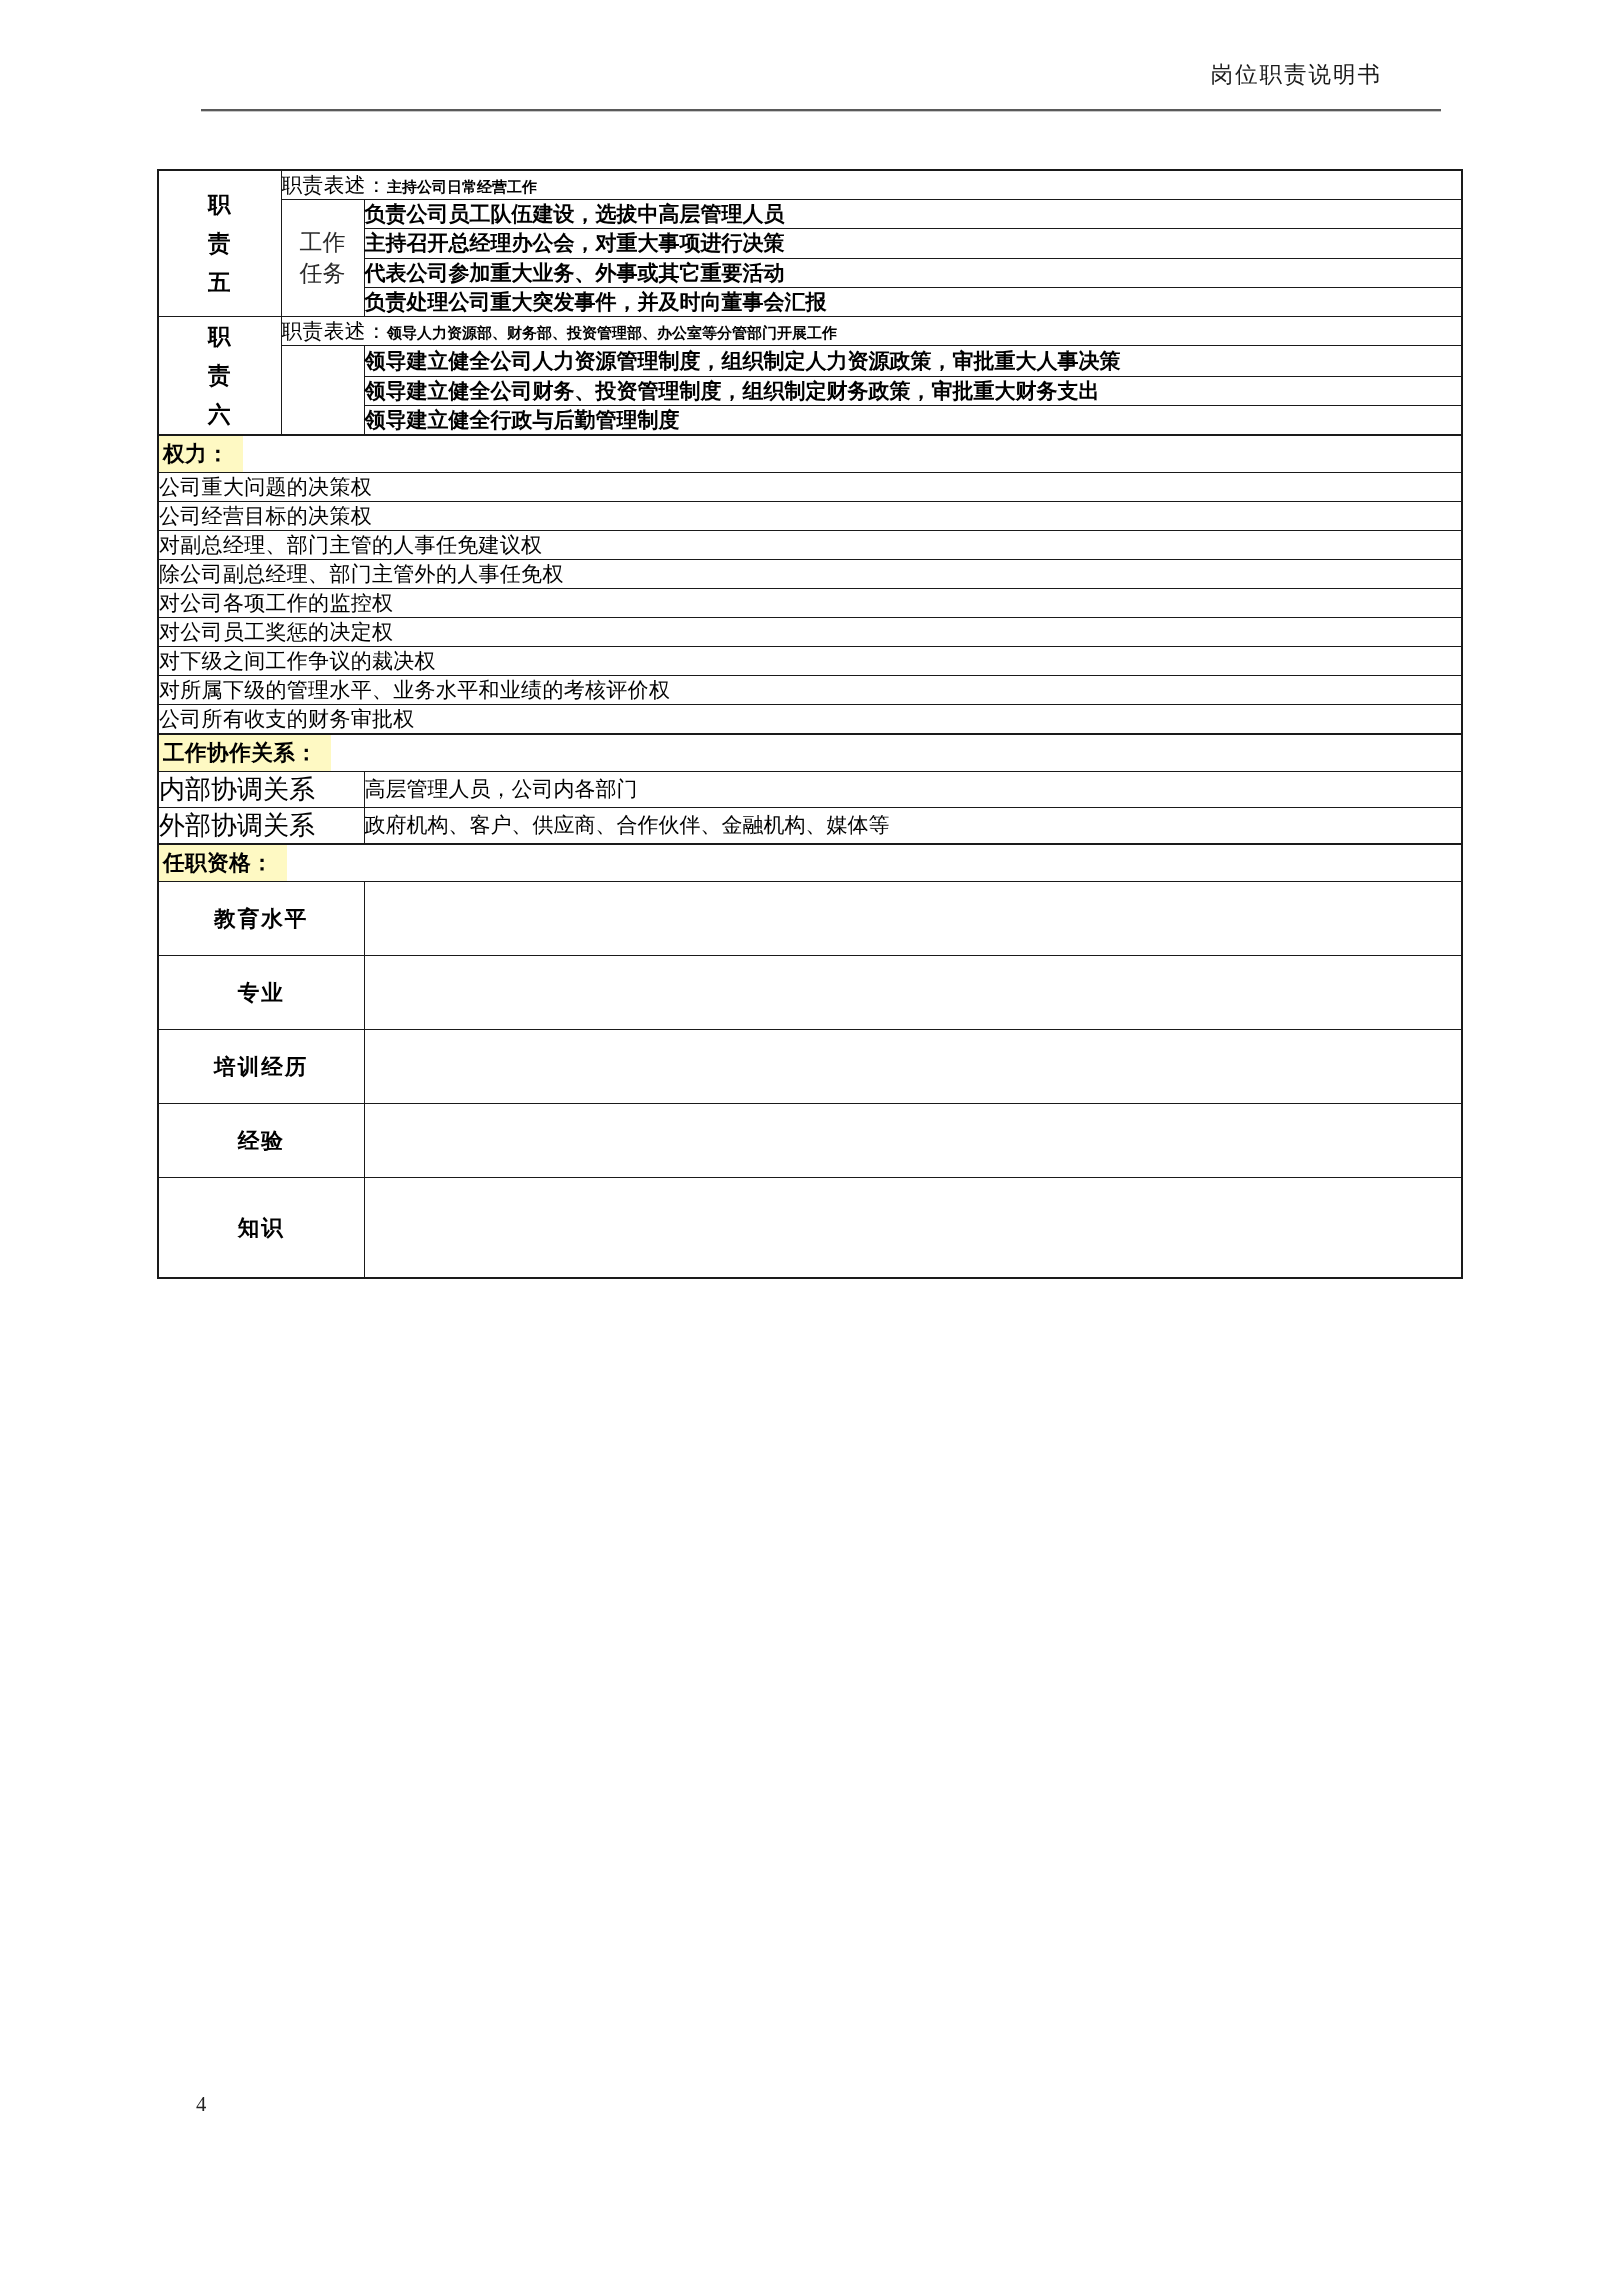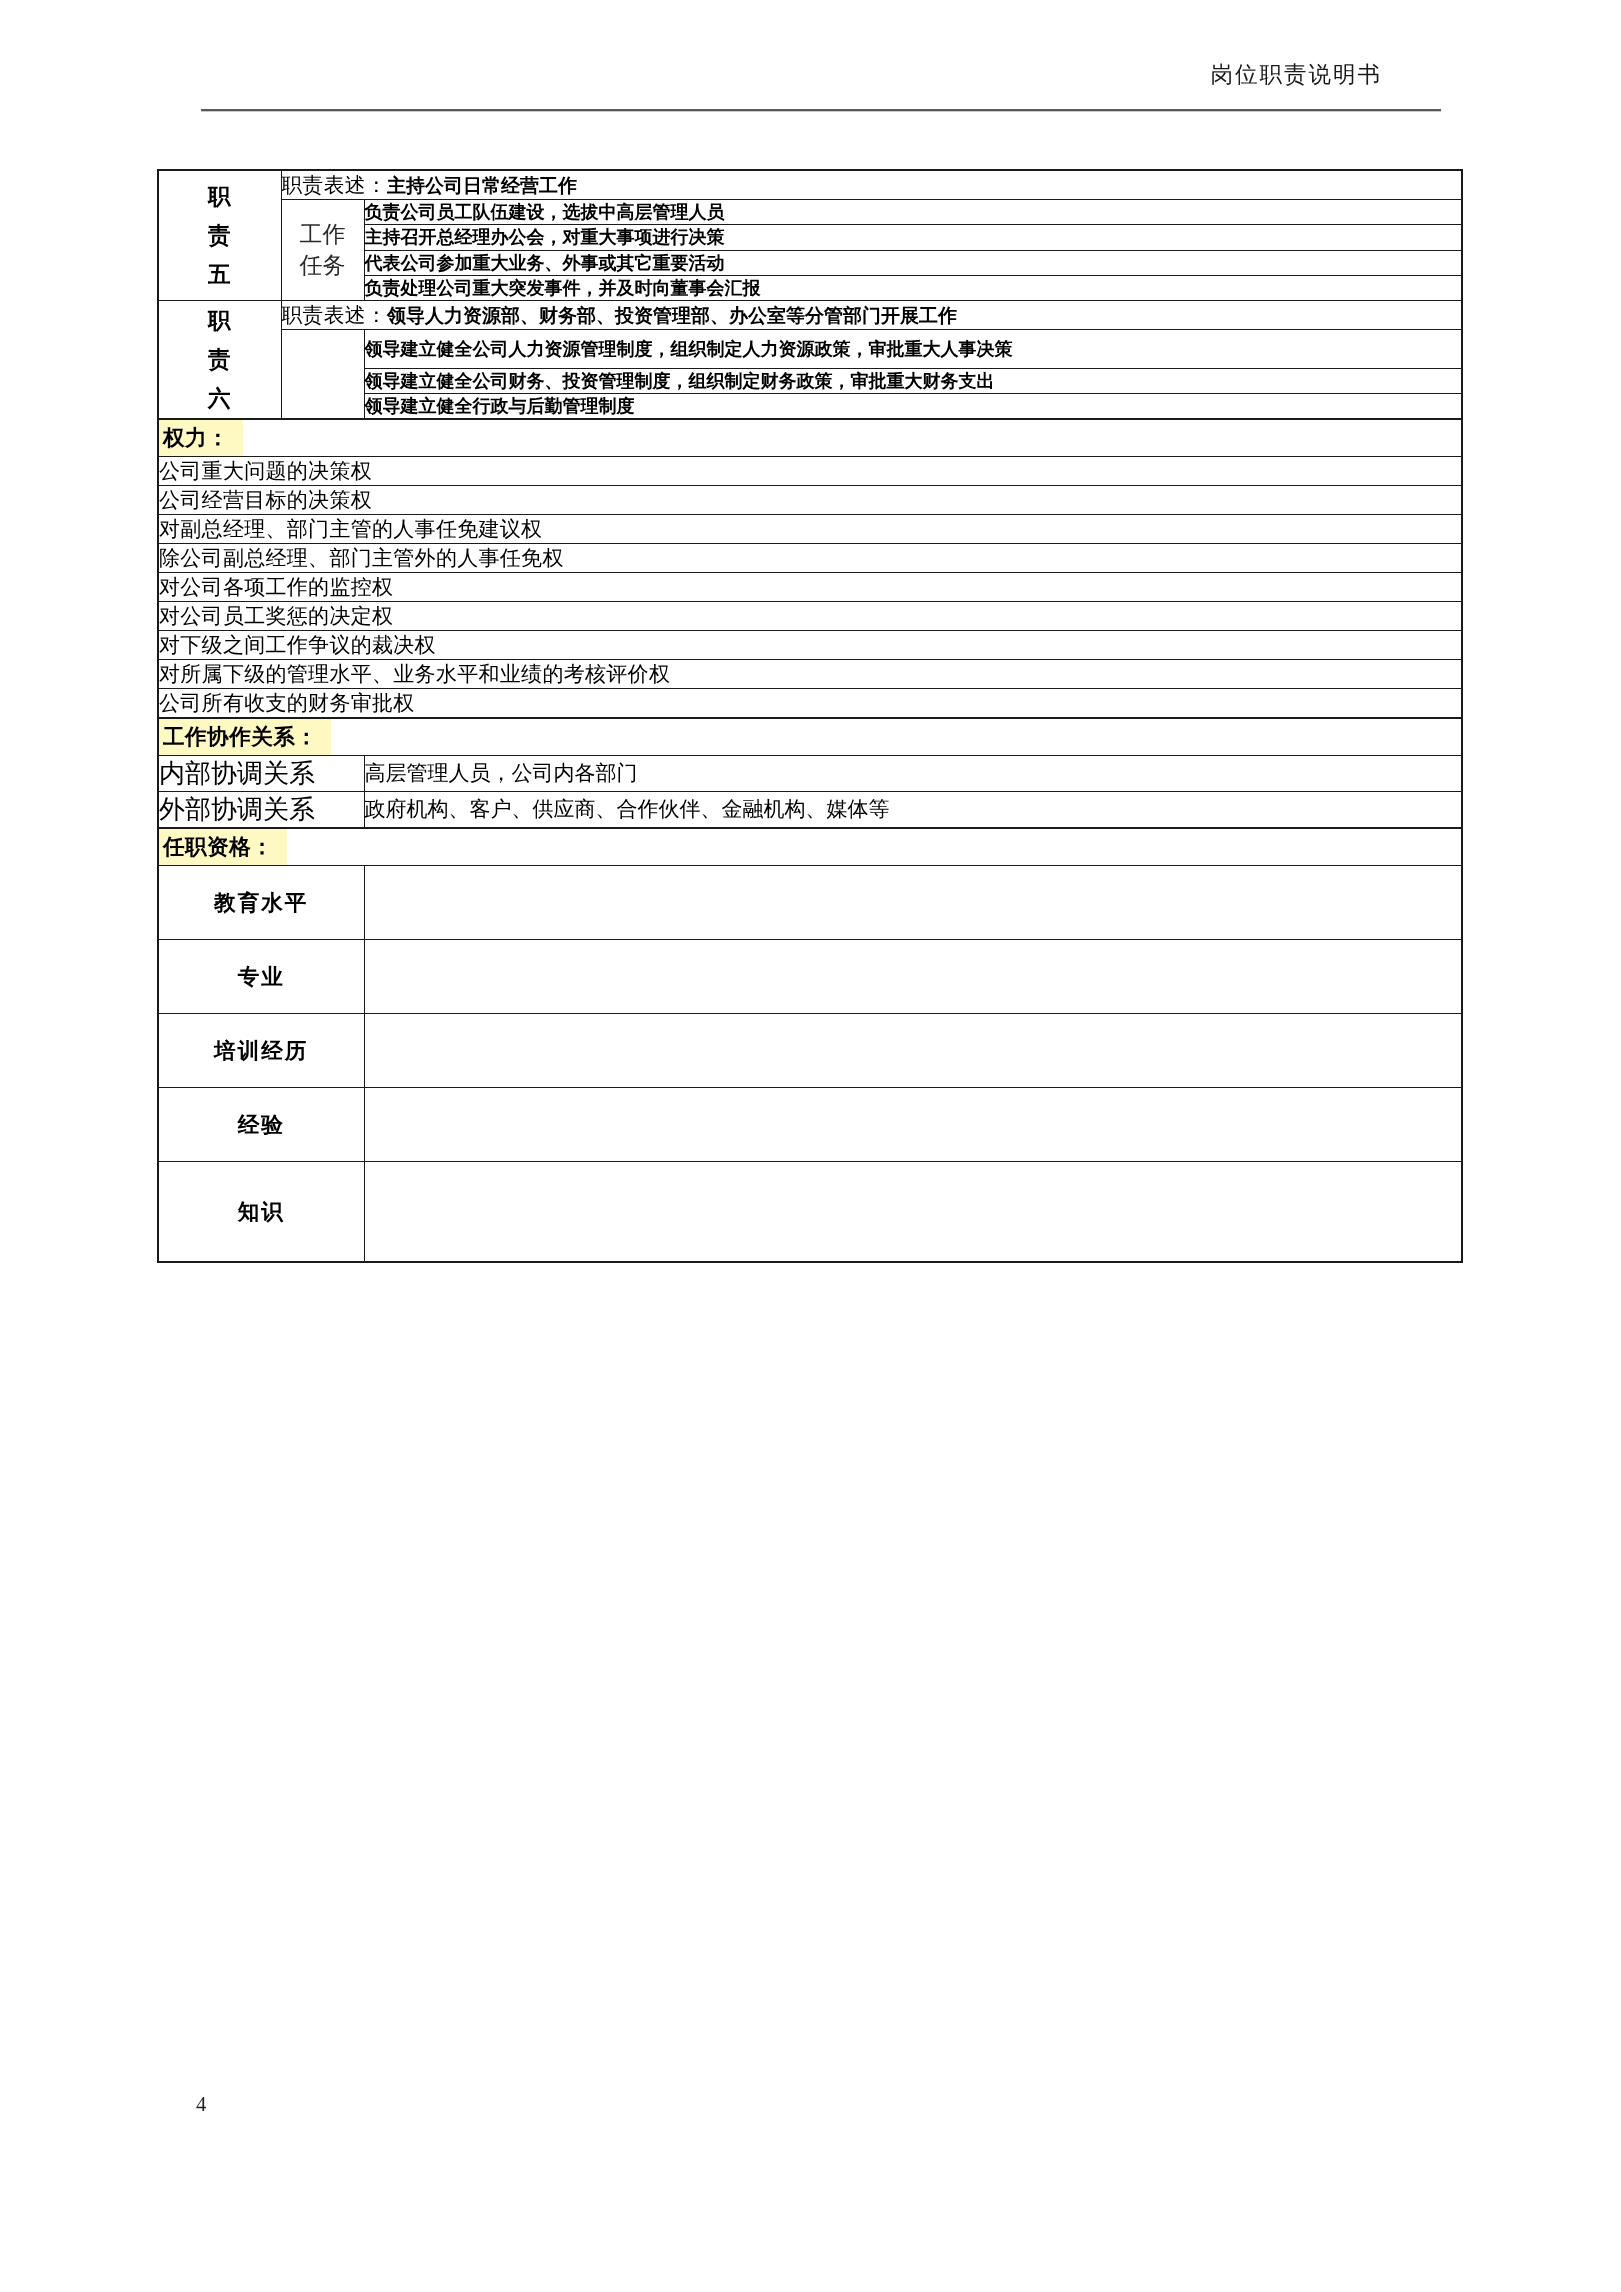--- a/index.html
+++ b/index.html
@@ -93,27 +93,27 @@
 
   .statement {
     font-family: "Liberation Serif", "DejaVu Serif", serif;
     font-size: 20.6px;
     padding: 9.8px 0 9.8px 7.8px;
     letter-spacing: 0.5px;
   }
   .statement b {
     font-family: Liberation Sans, sans-serif;
     font-weight: bold;
-    font-size: 19px;
+    font-size: 15px;
     letter-spacing: 0;
     margin-top: 25px;
   }
   .taskrow {
     font-weight: bold;
-    font-size: 18px;
+    font-size: 21px;
     padding: 8.8px 0 8.8px 2px;
     line-height: 1.35;
   }
 
   
   .sec-head-cell { padding: 6.9px 0 6.9px 5.9px; }
   .sec-head-mark {
     display: inline-block;
     background: #fef9c3;
     font-weight: bold;

